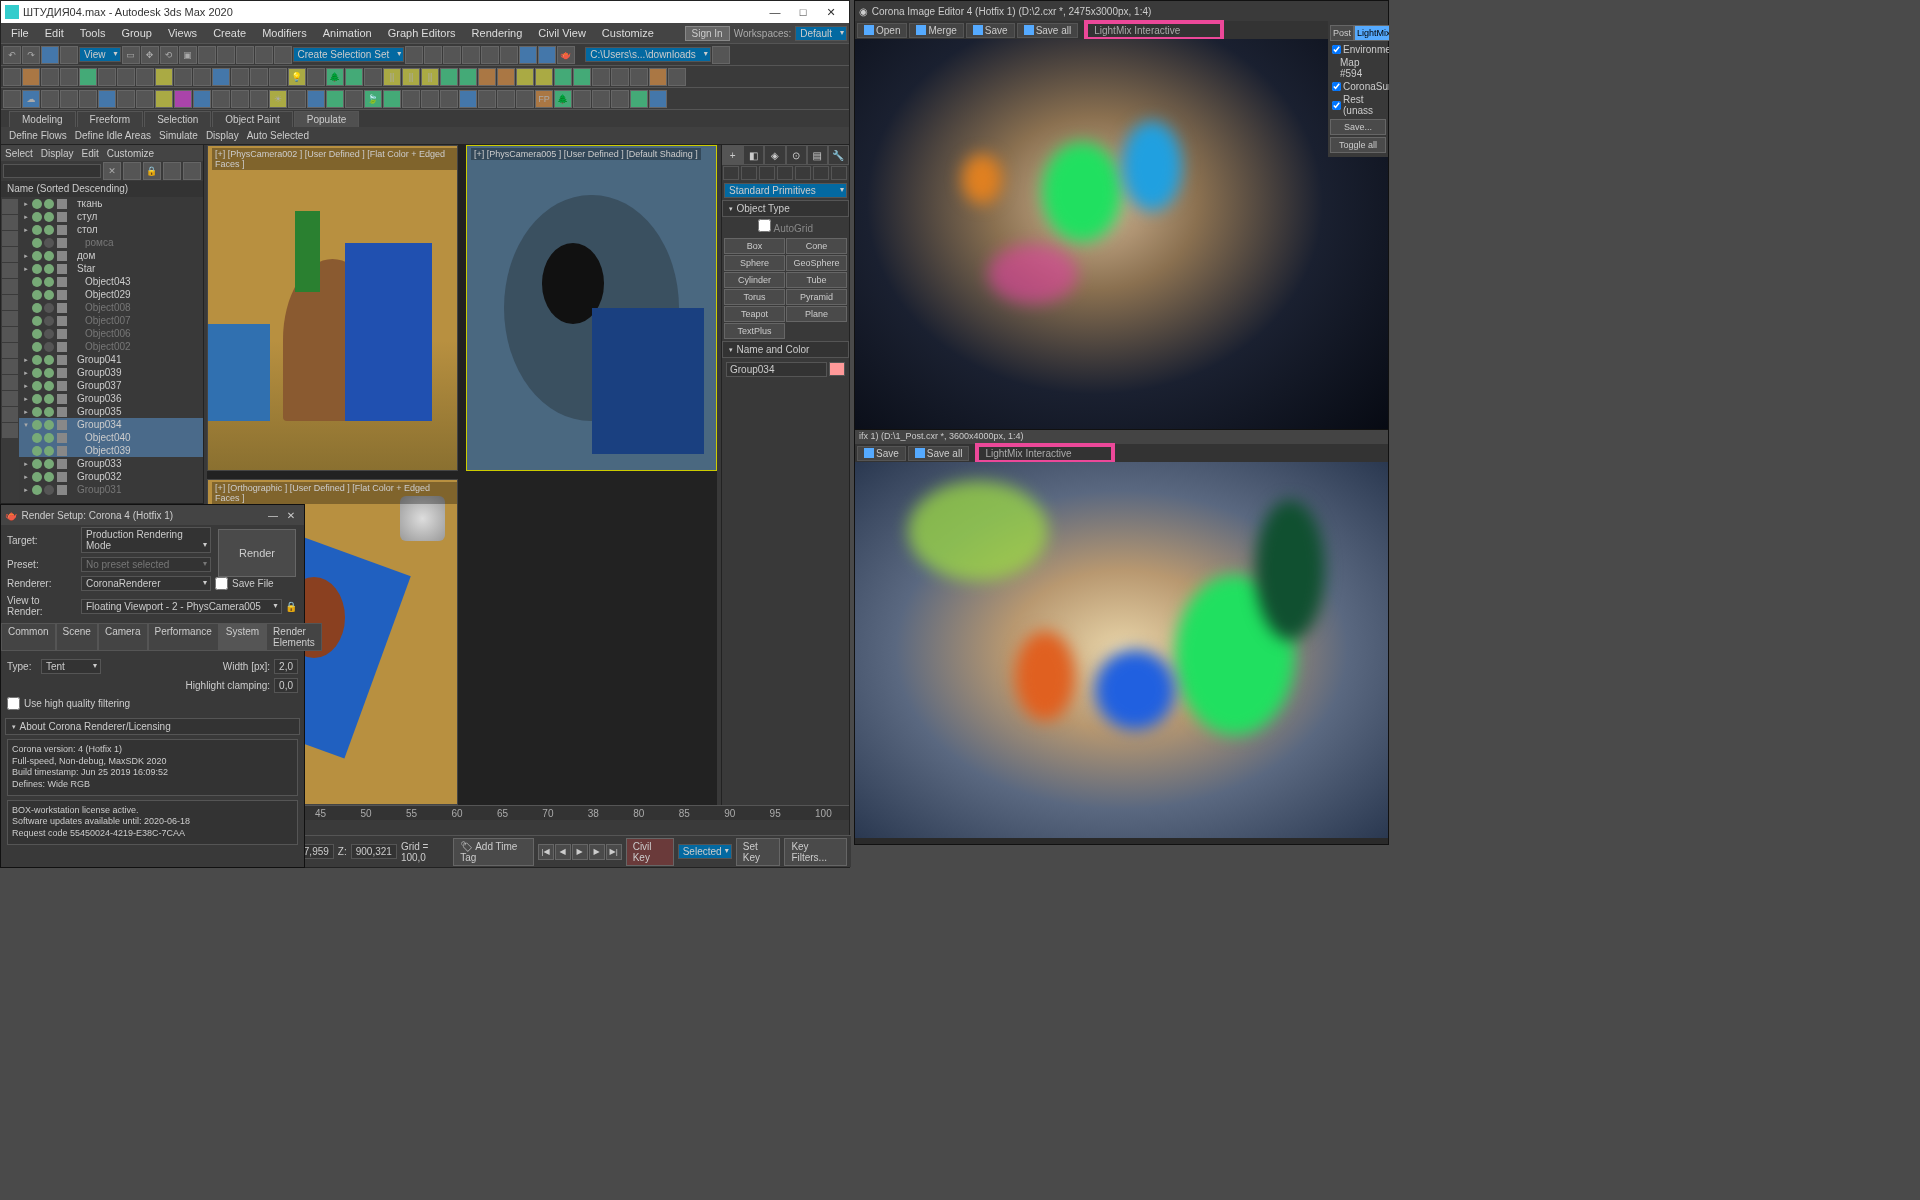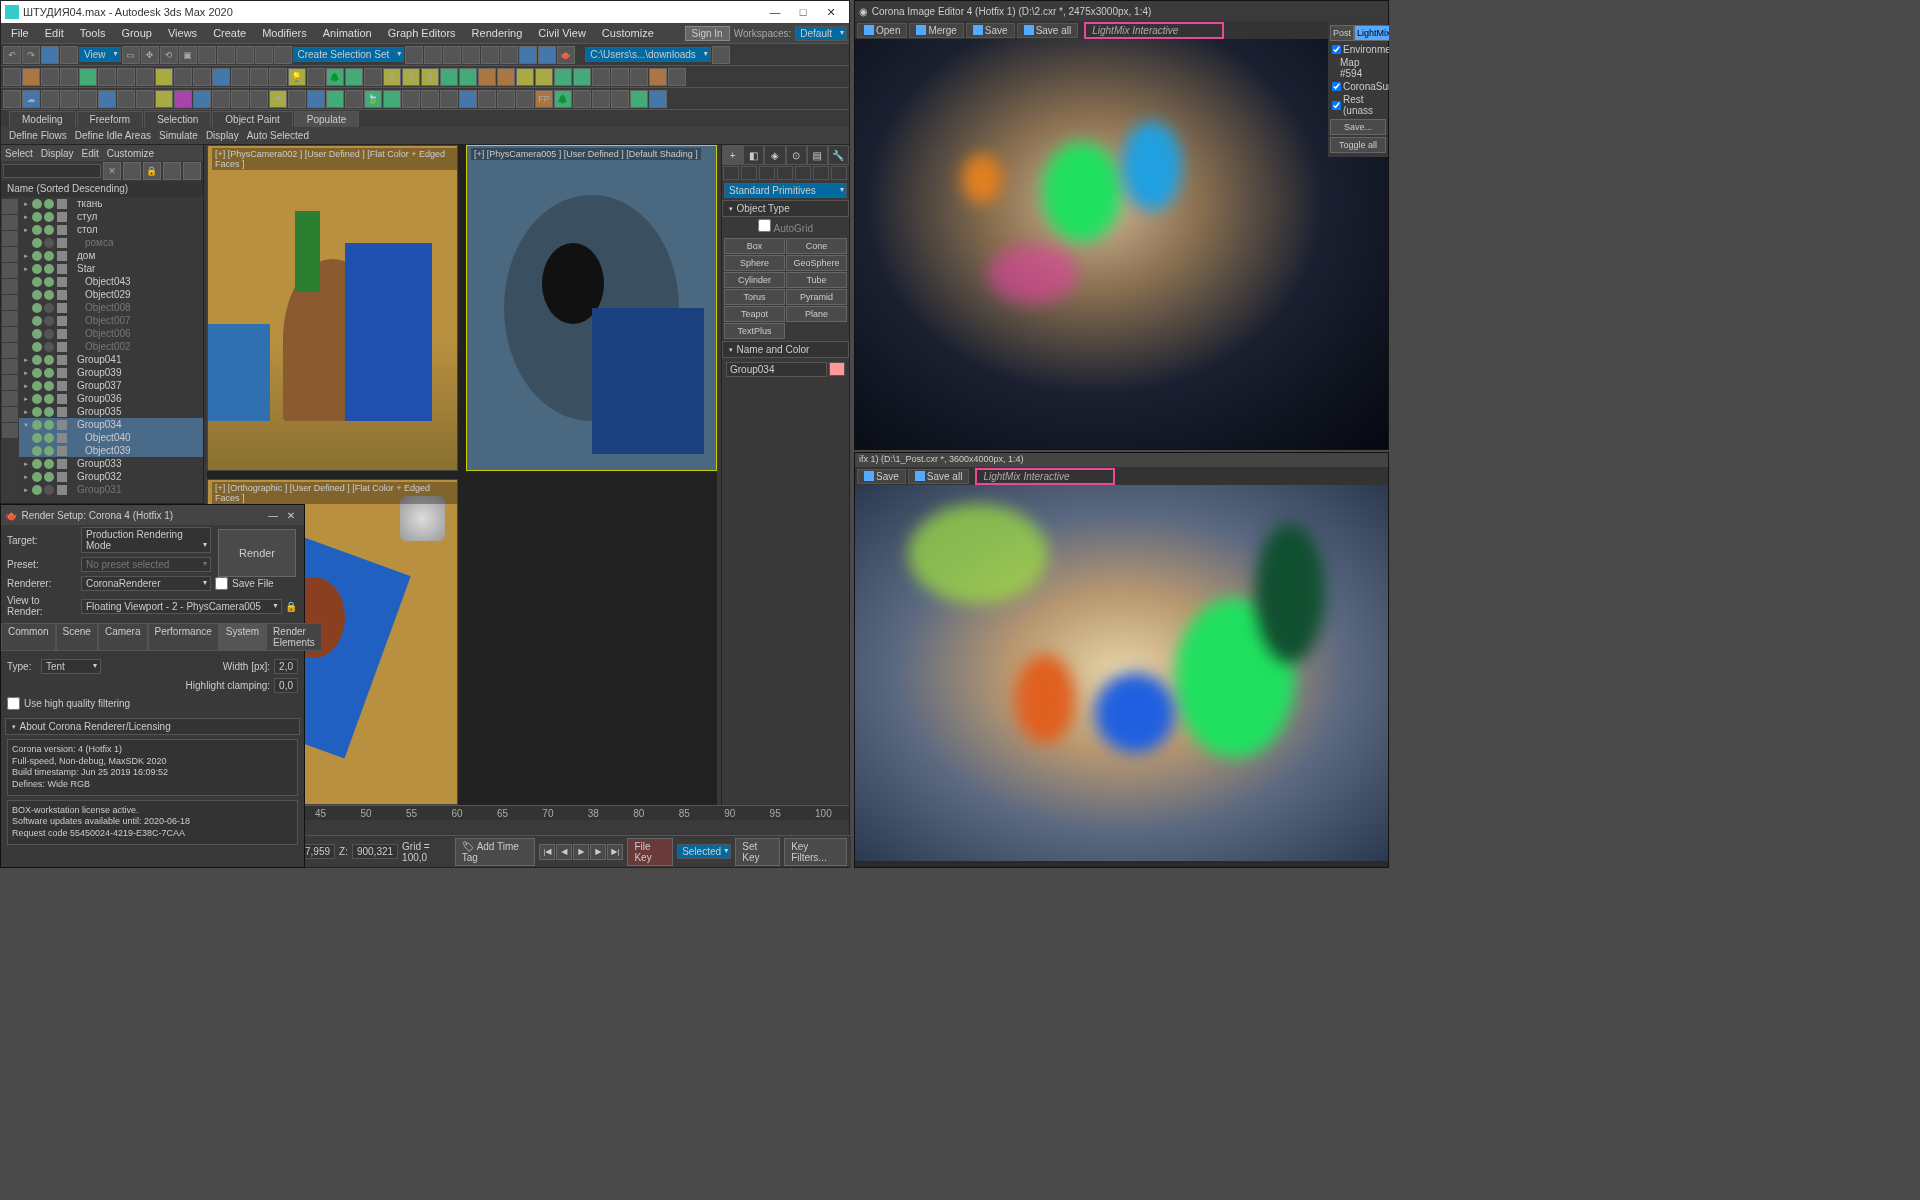--- a/index.html
+++ b/index.html
@@ -80,26 +80,26 @@
 .dlg-tab.active { background: #555; }
 .about-section { margin-top: 8px; padding: 4px 8px; }
 .corona-logo { font-size: 22px; font-weight: 300; letter-spacing: 1px; color: #fff; display: flex; align-items: center; gap: 4px; }
 .corona-logo::before { content: ""; width: 24px; height: 24px; border: 3px solid #e63; border-radius: 50%; }
 .about-text { font-size: 9px; color: #aaa; line-height: 1.3; margin-top: 2px; }
 .info-box { background: #333; border: 1px solid #555; padding: 4px; margin: 4px 6px; font-size: 9px; color: #ccc; line-height: 1.3; }
 
 
 .cie { position: absolute; background: #2a2a2a; border: 1px solid #111; }
 .cie1 { left: 854px; top: 0; width: 535px; height: 450px; }
-.cie2 { left: 854px; top: 452px; width: 535px; height: 416px; }
+.cie2 { left: 854px; top: 429px; width: 535px; height: 416px; }
 .cie-title { height: 20px; background: #3a3a3a; display: flex; align-items: center; padding: 0 4px; font-size: 10px; color: #ccc; }
 .cie-tb { height: 18px; background: #333; display: flex; align-items: center; padding: 0 2px; gap: 2px; }
 .cie-btn { background: #444; border: 1px solid #555; padding: 1px 6px; font-size: 9px; display: flex; align-items: center; gap: 2px; }
 .cie-btn::before { content: ""; width: 10px; height: 10px; background: #5af; }
-.cie-dd { background: #333; border: 2px solid #ec4899; padding: 1px 6px; font-size: 10px; font-style: italic; color: #aaa; margin-left: 4px; flex: 1; max-width: 140px; }
+.cie-dd { background: #333; border: 4px solid #ec4899; padding: 1px 6px; font-size: 10px; color: #aaa; margin-left: 4px; flex: 1; max-width: 140px; }
 .cie-img { width: 100%; height: calc(100% - 38px); background: #111; position: relative; overflow: hidden; }
 .cie-side { position: absolute; right: 0; top: 20px; width: 60px; background: #393939; padding: 2px; }
 .cie-side .row { font-size: 9px; padding: 1px 2px; display: flex; align-items: center; gap: 2px; }
 .cie-side input[type=checkbox] { width: 9px; height: 9px; }
 .cie-sbtn { background: #4a4a4a; border: 1px solid #666; padding: 2px; text-align: center; font-size: 9px; margin: 2px 0; }
 .file-info { height: 14px; background: #444; padding: 1px 4px; font-size: 9px; color: #ccc; }
 
 
 .timeline { position: absolute; left: 206px; bottom: 32px; width: 642px; height: 30px; background: #3a3a3a; border-top: 1px solid #555; }
 .tl-ruler { height: 14px; background: #333; display: flex; justify-content: space-around; align-items: center; font-size: 8px; color: #aaa; }
@@ -361,21 +361,21 @@
       <div class="sb-field">900,321</div>
     <span>Grid = 100,0</span>
     <div class="sb-btn">🏷 <span>Add Time Tag</span></div>
     <div class="play-ctrl">
       <div class="b">|◀</div>
       <div class="b">◀</div>
       <div class="b">▶</div>
       <div class="b">▶</div>
       <div class="b">▶|</div>
     </div>
-    <div class="sb-btn" style="background:#6a3a3a">File Key</div>
+    <div class="sb-btn" style="background:#6a3a3a">Civil Key</div>
     <div class="dd" style="min-width:50px">Selected</div>
     <div class="sb-btn">Set Key</div>
     <div class="sb-btn">Key Filters...</div>
   </div>
 </div>
 
 <div class="explorer">
   <div class="ex-tabs">
     <span>Select</span>
     <span>Display</span>

